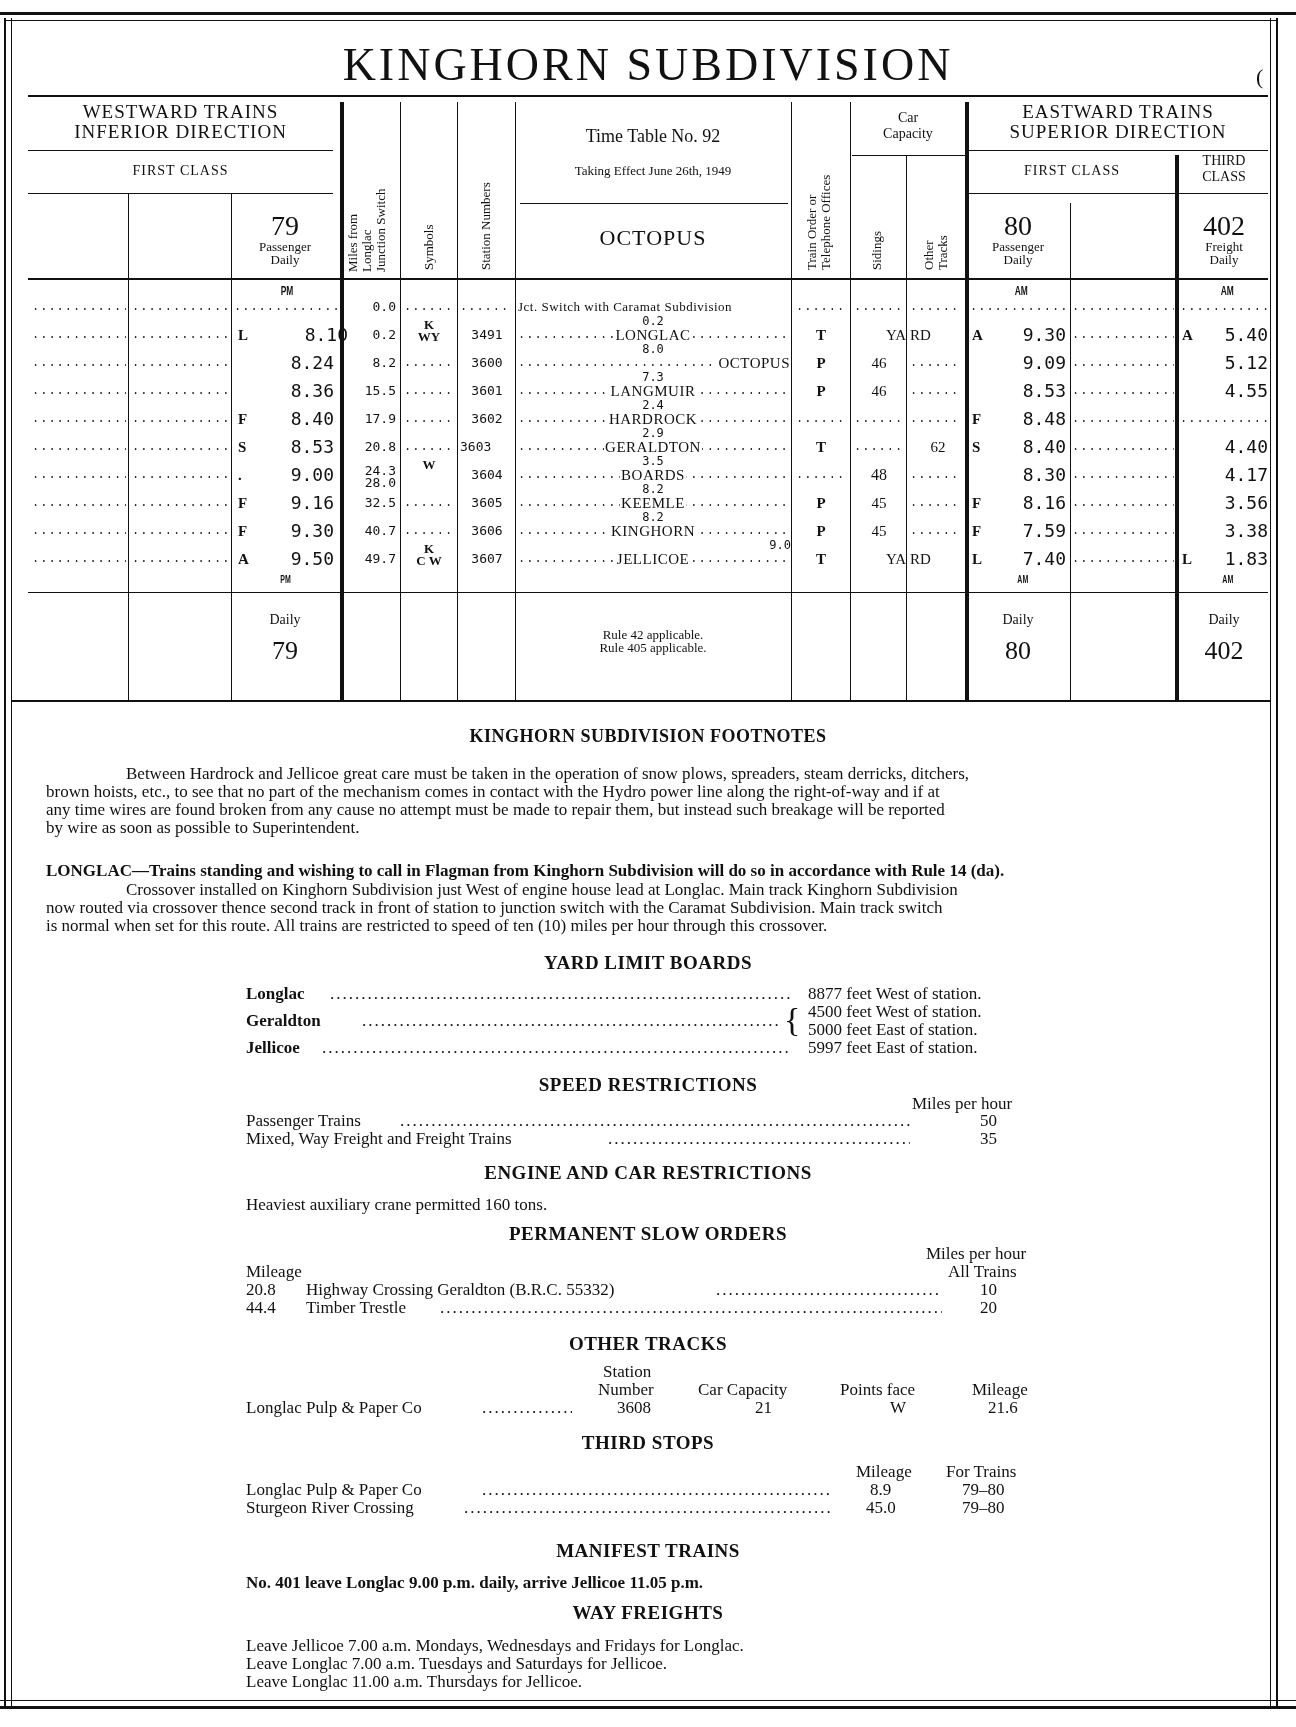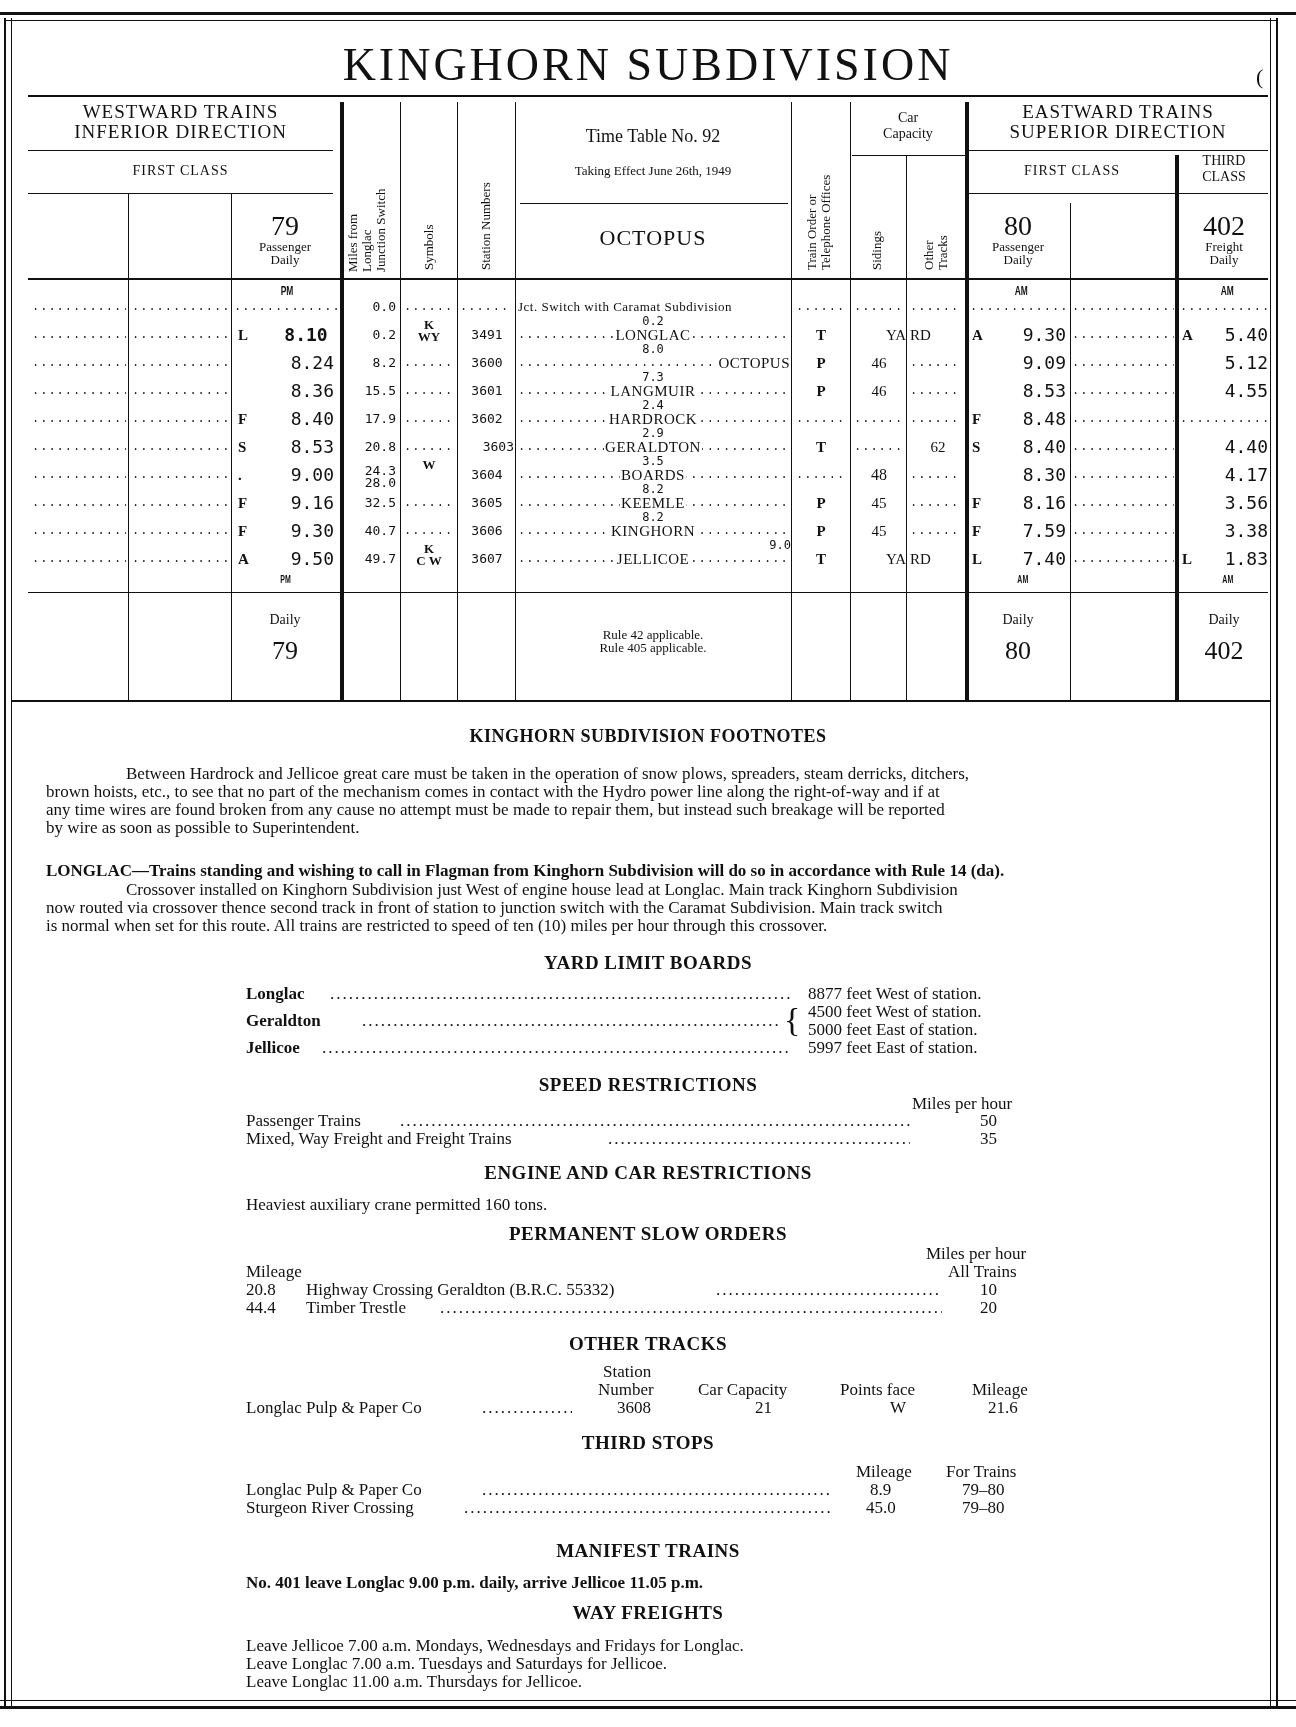--- a/index.html
+++ b/index.html
@@ -148,21 +148,21 @@
       <div class="dots" style="left:854px;width:50px;">.................................................</div>
       <div class="dots" style="left:910px;width:52px;">.................................................</div>
       <div class="dots" style="left:970px;width:98px;">.................................................</div>
       <div class="dots" style="left:1072px;width:102px;">.................................................</div>
       <div class="dots" style="left:1180px;width:88px;">.................................................</div>
     </div>
     <div class="row" style="top:321px;">
       <div class="dots" style="left:32px;width:94px;">.................................................</div>
       <div class="dots" style="left:132px;width:96px;">.................................................</div>
       <div class="cell letter" style="left:238px;width:20px;">L</div>
-      <div class="cell" style="left:270px;width:76px;text-align:center;padding-right:4px;box-sizing:border-box;font-weight:bold;">8.10</div>
+      <div class="cell" style="left:276px;width:76px;text-align:right;padding-right:4px;box-sizing:border-box;">8.10</div>
       <div class="cell small" style="left:348px;width:48px;text-align:right;">0.2</div>
       <div class="cell letter" style="left:402px;width:54px;text-align:center;line-height:12px;top:-2px;white-space:pre;font-size:13px;">K
 WY</div>
       <div class="cell small" style="left:460px;width:54px;text-align:center;">3491</div>
       <div class="dist" style="left:515px;width:276px;text-align:center;top:-6px;">0.2</div>
       <div class="dots" style="left:518px;width:270px;">..................................................................................................</div>
       <div class="stn" style="left:515px;width:276px;text-align:center;"><span style="background:#fff;padding:0 1px;">LONGLAC</span></div>
       <div class="cell letter" style="left:792px;width:58px;text-align:center;">T</div>
       <div class="cell small" style="left:852px;width:54px;text-align:right;font-family:'Liberation Serif',serif;font-size:15px;">YA</div>
       <div class="cell small" style="left:908px;width:56px;text-align:left;padding-left:2px;font-family:'Liberation Serif',serif;font-size:15px;">RD</div>
@@ -231,21 +231,21 @@
       <div class="dots" style="left:1072px;width:102px;">.................................................</div>
       <div class="dots" style="left:1180px;width:88px;">.................................................</div>
     </div>
     <div class="row" style="top:433px;">
       <div class="dots" style="left:32px;width:94px;">.................................................</div>
       <div class="dots" style="left:132px;width:96px;">.................................................</div>
       <div class="cell letter" style="left:238px;width:20px;">S</div>
       <div class="cell" style="left:262px;width:76px;text-align:right;padding-right:4px;box-sizing:border-box;">8.53</div>
       <div class="cell small" style="left:348px;width:48px;text-align:right;">20.8</div>
       <div class="dots" style="left:404px;width:50px;">.................................................</div>
-      <div class="cell small" style="left:460px;width:54px;text-align:right;">3603</div>
+      <div class="cell small" style="left:460px;width:54px;text-align:left;">3603</div>
       <div class="dist" style="left:515px;width:276px;text-align:center;top:-6px;">2.9</div>
       <div class="dots" style="left:518px;width:270px;">..................................................................................................</div>
       <div class="stn" style="left:515px;width:276px;text-align:center;"><span style="background:#fff;padding:0 1px;">GERALDTON</span></div>
       <div class="cell letter" style="left:792px;width:58px;text-align:center;">T</div>
       <div class="dots" style="left:854px;width:50px;">.................................................</div>
       <div class="cell small" style="left:908px;width:56px;text-align:center;padding-left:2px;font-family:'Liberation Serif',serif;font-size:15px;">62</div>
       <div class="cell letter" style="left:972px;width:20px;">S</div>
       <div class="cell" style="left:992px;width:76px;text-align:right;padding-right:2px;box-sizing:border-box;">8.40</div>
       <div class="dots" style="left:1072px;width:102px;">.................................................</div>
       <div class="cell letter" style="left:1182px;width:20px;"></div>

